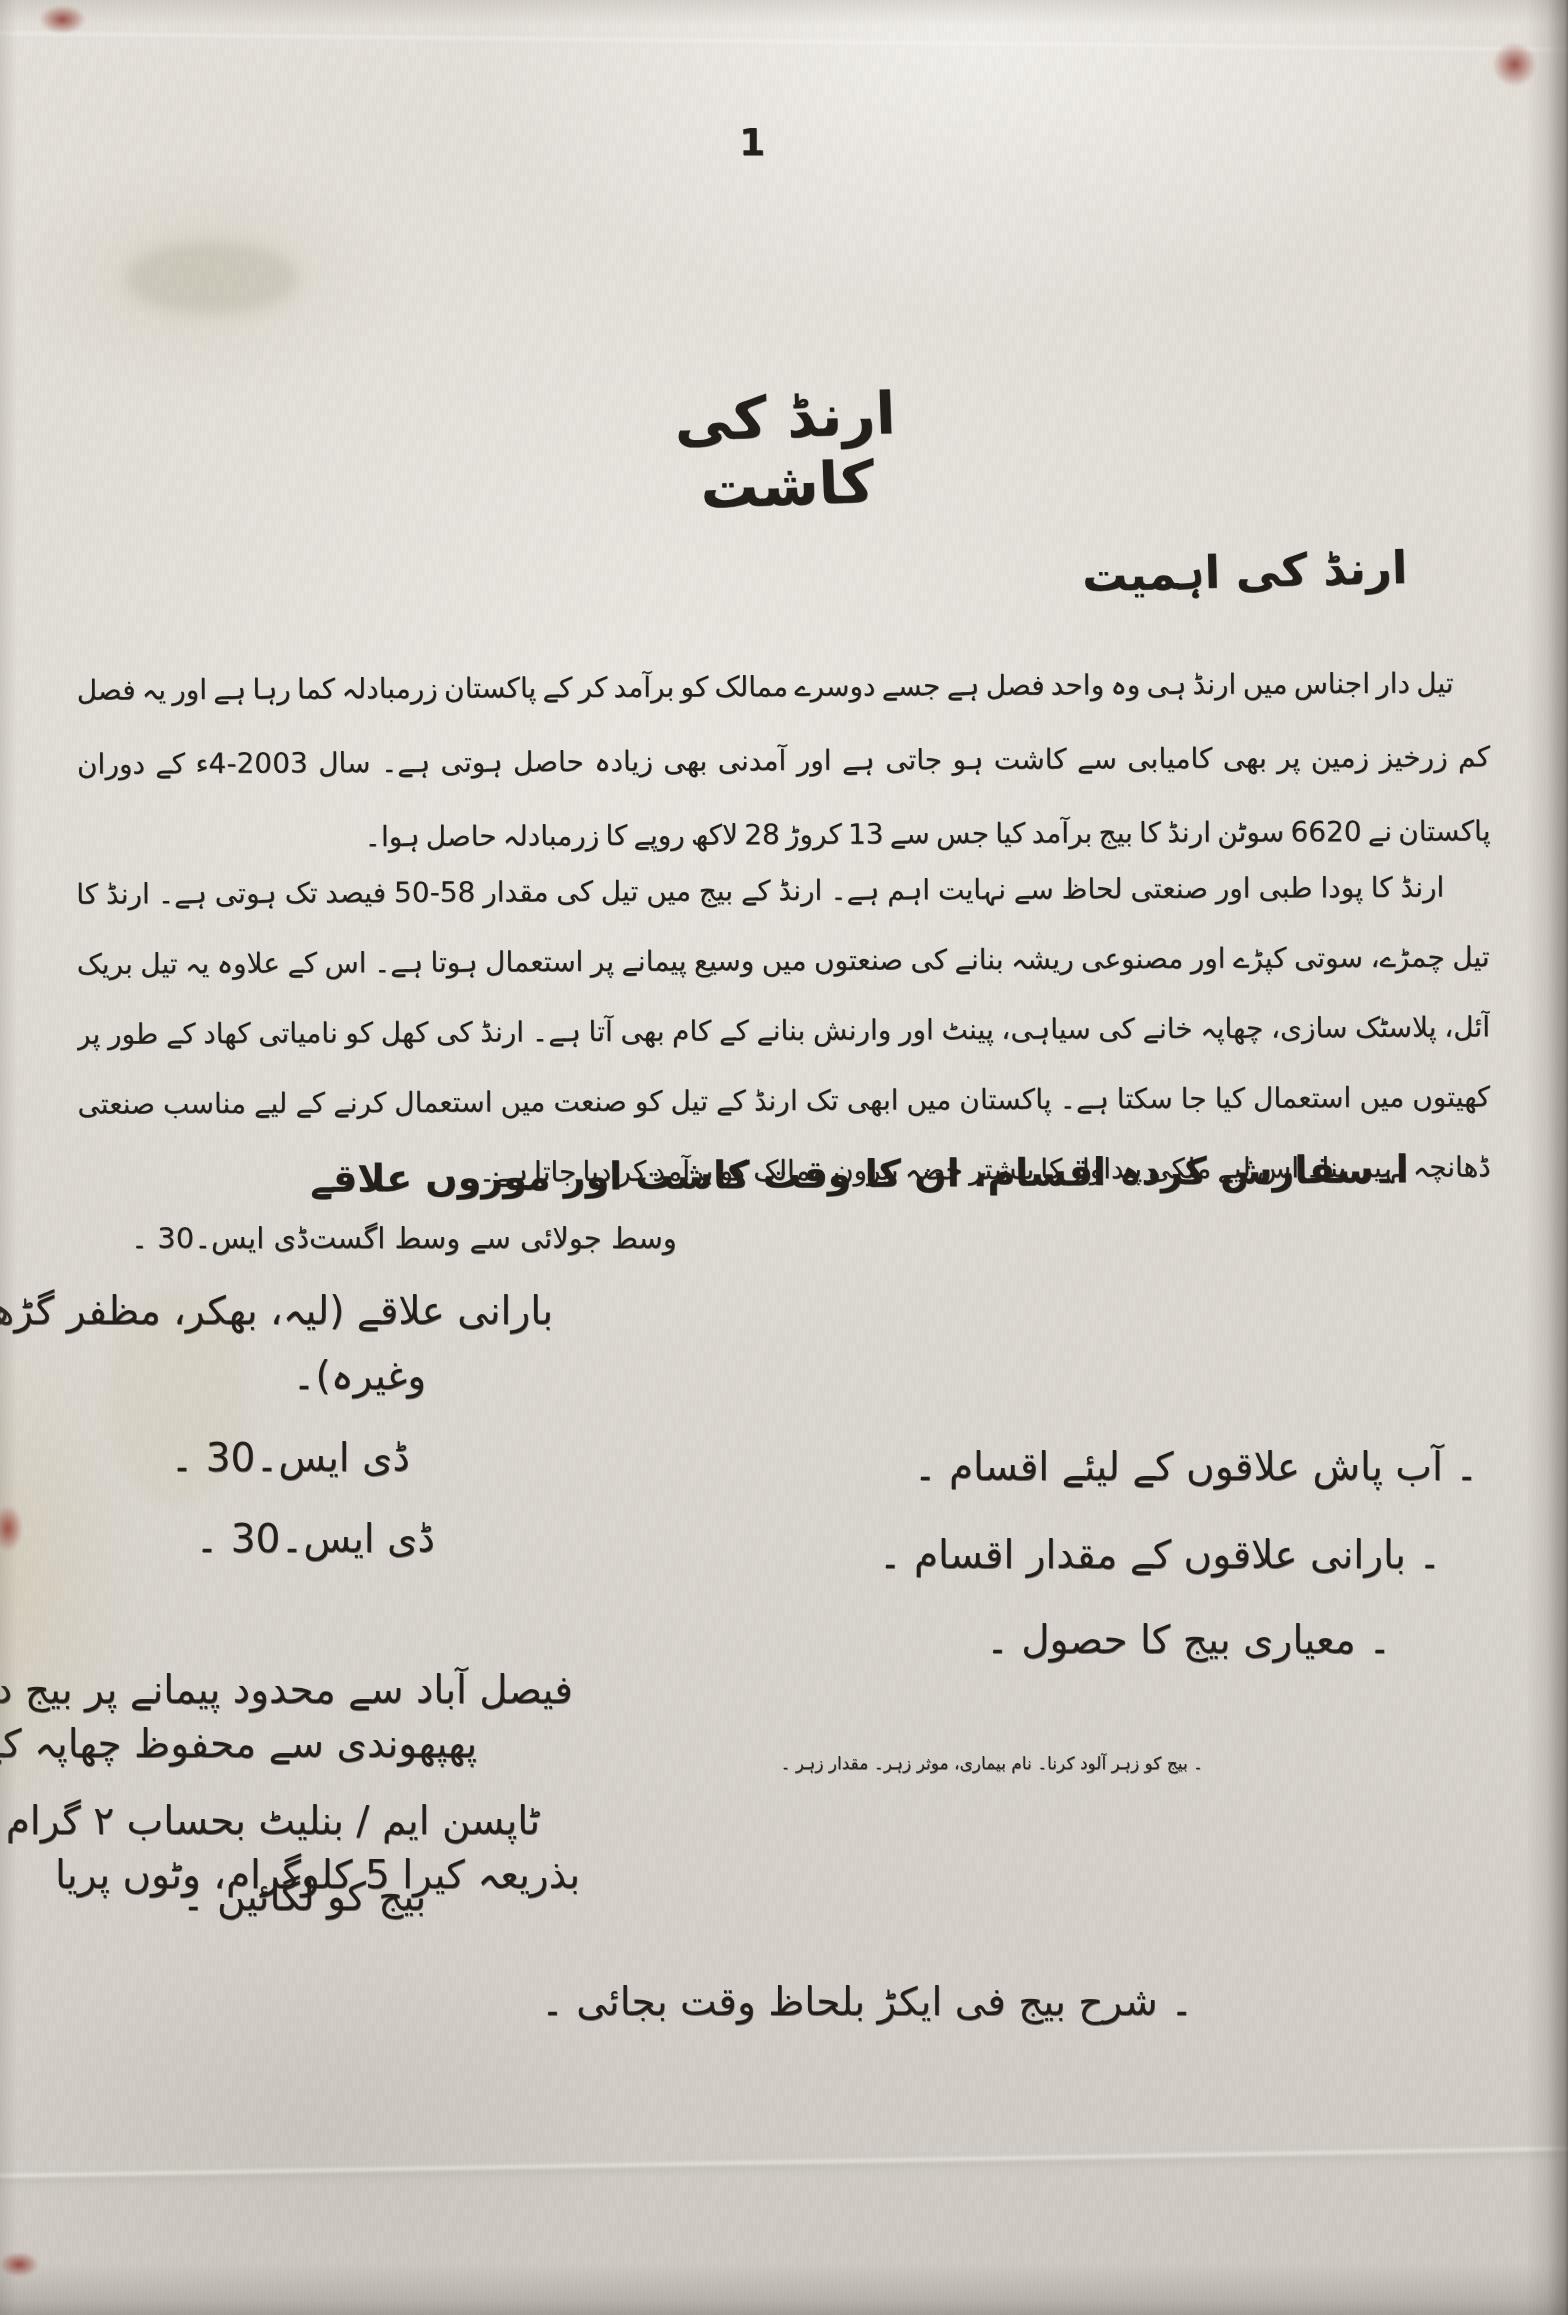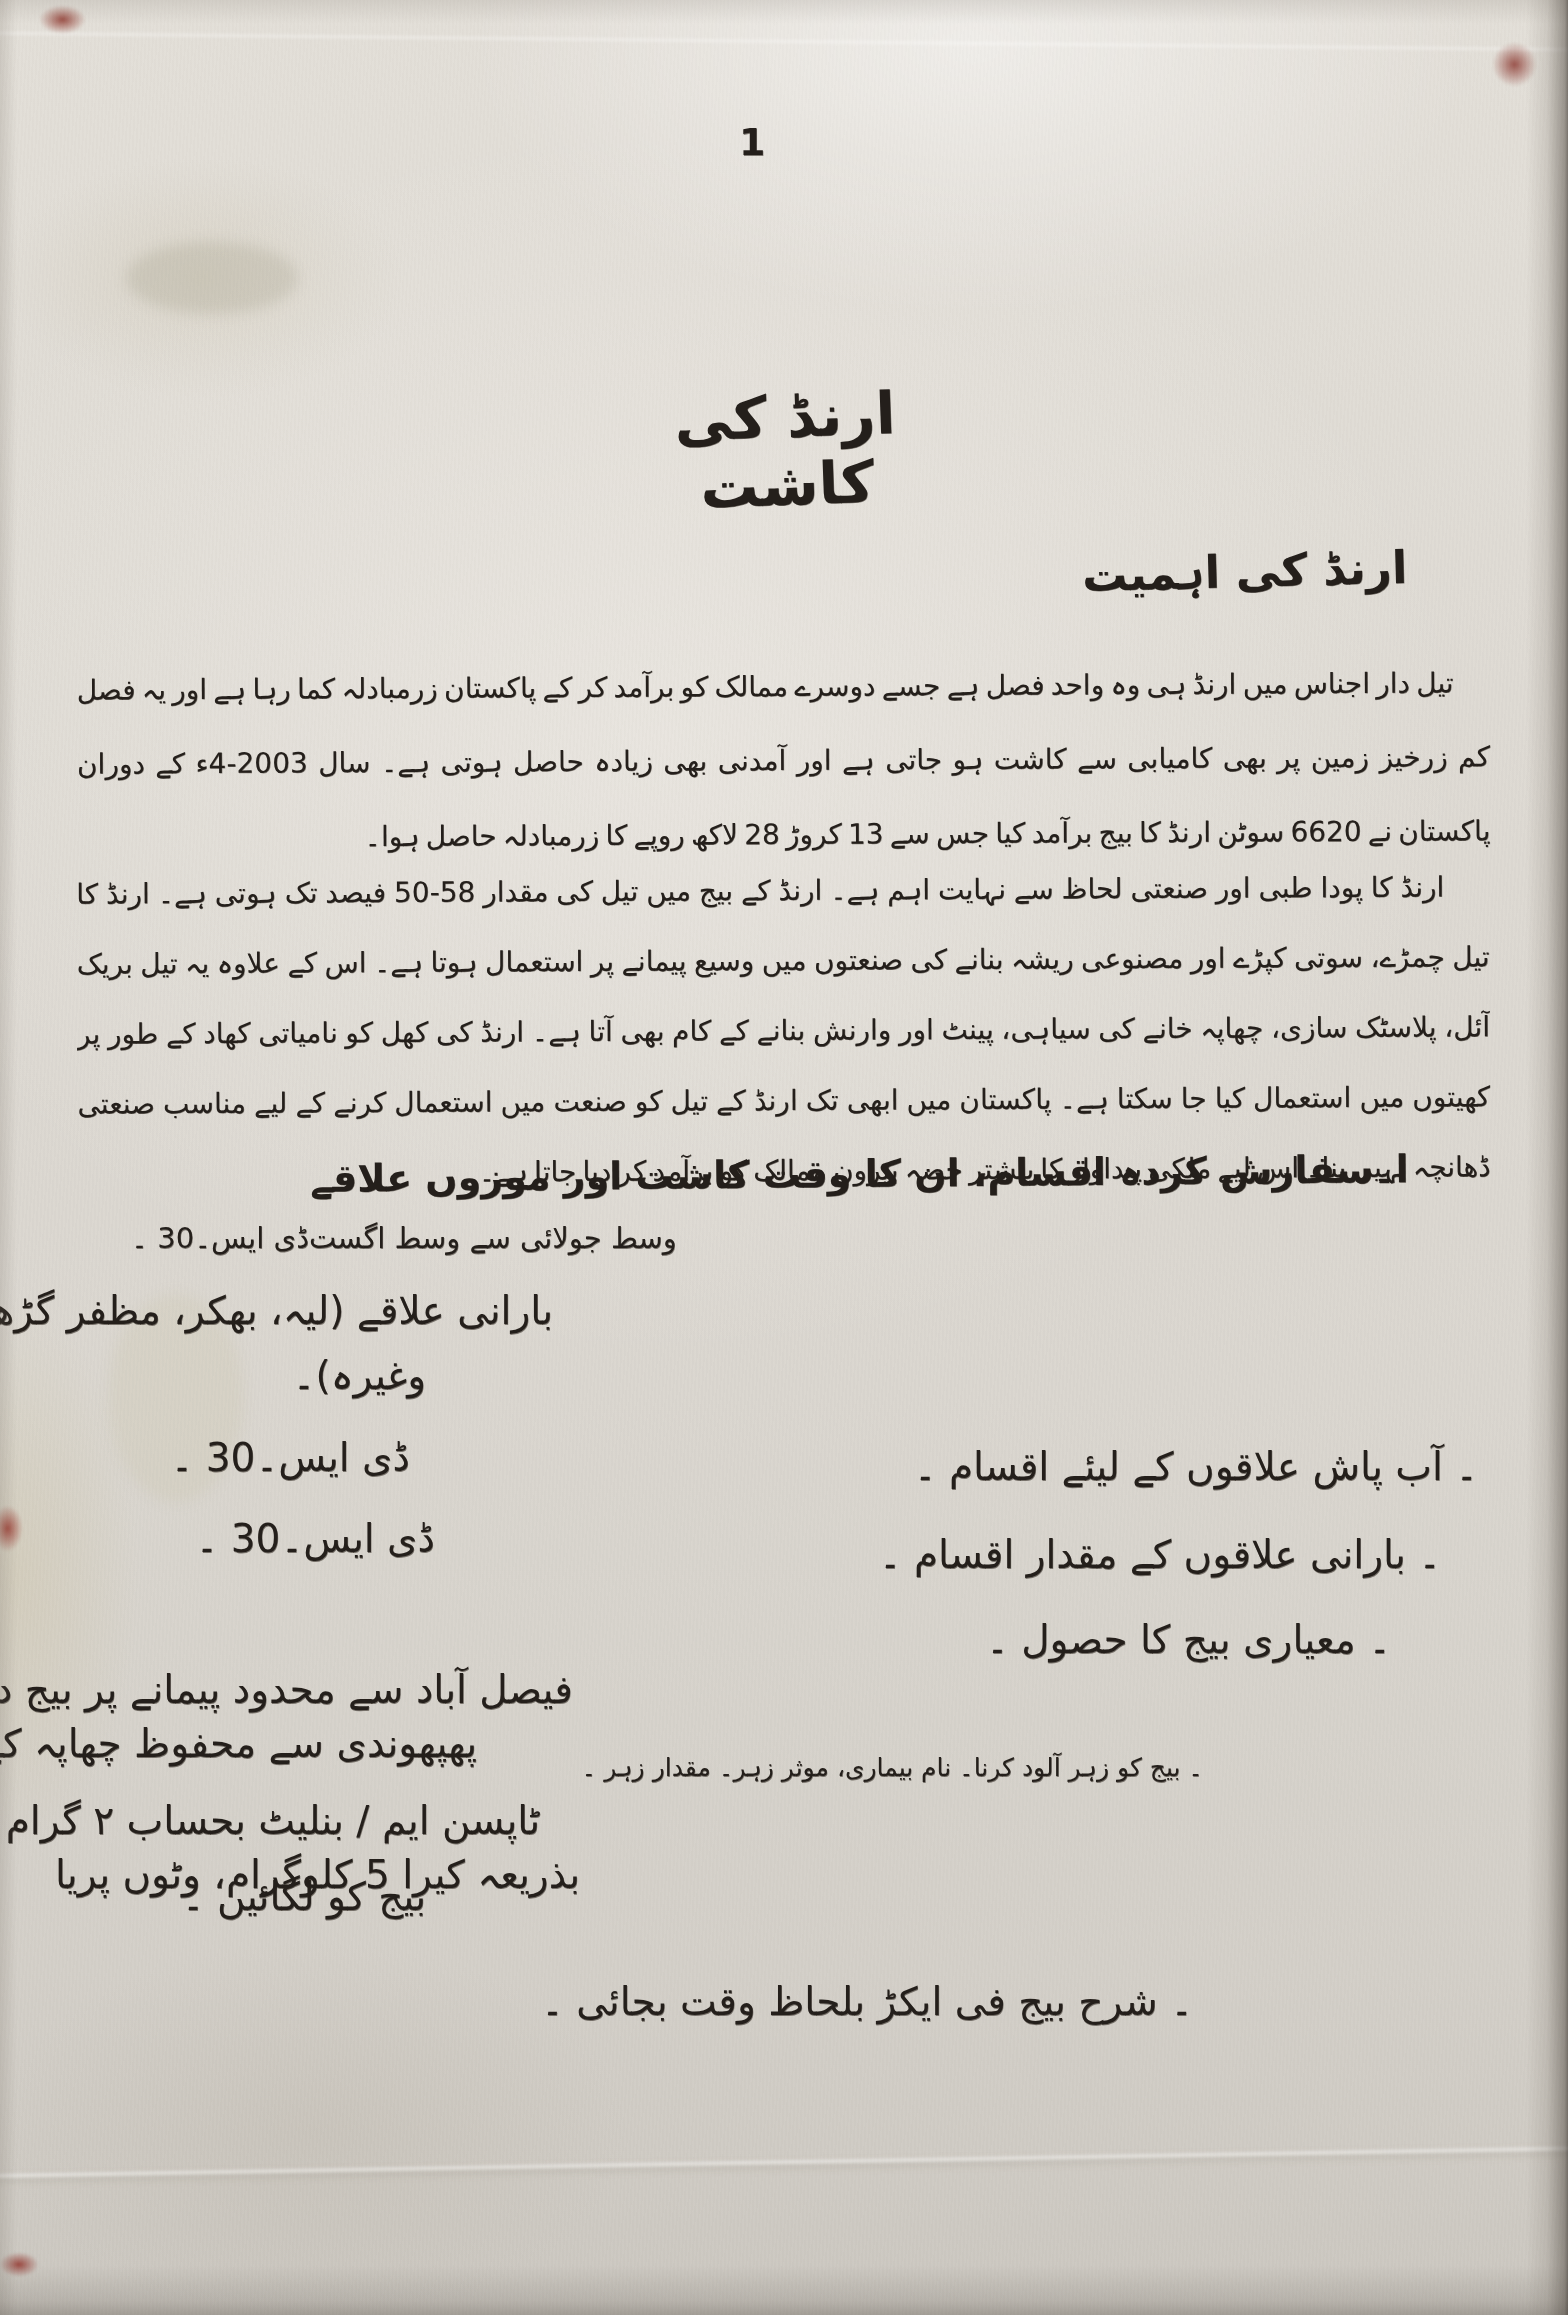--- a/index.html
+++ b/index.html
@@ -66,21 +66,21 @@
   .l4{right:1133px;top:1516px;}
   .l5{right:1033px;top:1592px;}
   .l6{right:995px;top:1667px;}
   .l7{right:1091px;top:1721px;}
   .l8{right:1028px;top:1798px;}
   .l9{right:1142px;top:1874px;}
   .l10{right:988px;top:1836px;margin-top:16px;}
   .r0{right:90px;top:1444px;text-align:center;}
   .r1{right:127px;top:1532px;}
   .r2{right:177px;top:1617px;}
-  .r3{right:365px;top:1753px;font-size:25px;}
+  .r3{right:365px;top:1753px;font-size:17px;}
   .r4{right:375px;top:1979px;}
 </style>
 </head>
 <body>
 
 <div class="canvas">
   <div class="paper"></div>
   <div class="grain"></div>
 
   <div class="ghost g1"></div>

